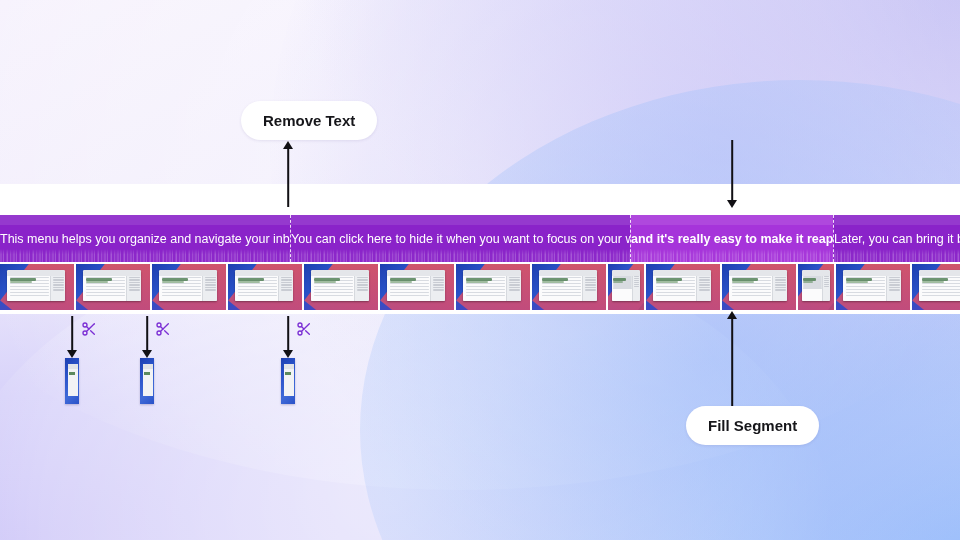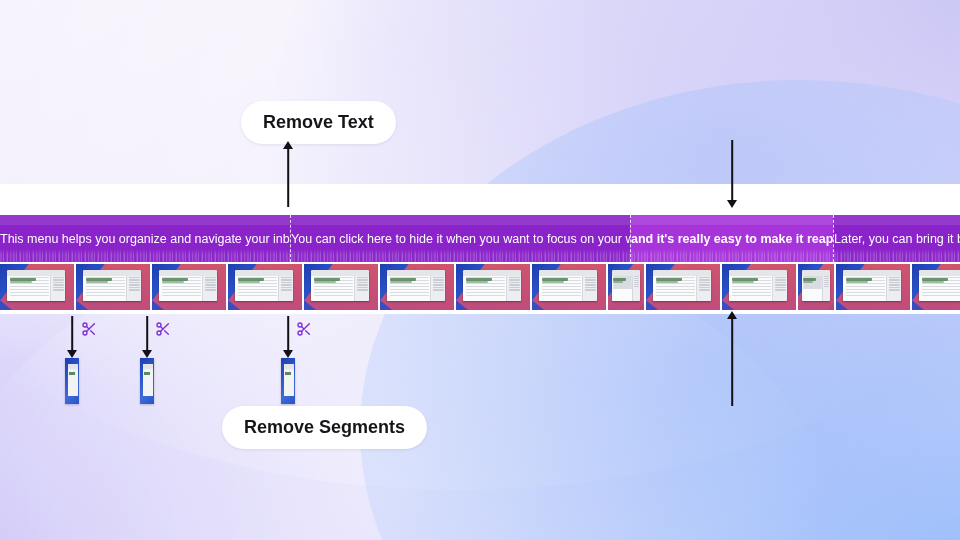--- a/index.html
+++ b/index.html
@@ -131,21 +131,21 @@
   .thumb .win-hl2{
     position:absolute;left:4%;top:36%;width:38%;height:6%;
     background:#6f9a6f;opacity:.65;border-radius:1px;z-index:4;
   }
 
   
   .pill{
     position:absolute;
     background:#ffffff;border-radius:22px;
     padding:11px 22px;
-    font-size:18px;font-weight:bold;color:#16161a;
+    font-size:15px;font-weight:bold;color:#16161a;
     white-space:nowrap;
     box-shadow:0 1px 3px rgba(60,40,120,.10);
   }
 
   
   .arrow{position:absolute;}
   .arrow .shaft{
     position:absolute;left:50%;transform:translateX(-50%);
     width:1.6px;background:#111014;
   }
@@ -599,20 +599,20 @@
         <div class="head"></div>
       </div>
       <div class="chip" style="left: 281px; top: 358px;">
         <div class="cwin">
           <div class="b"></div>
           <div class="g"></div>
         </div>
       </div>
     </div>
 
-  <div class="pill" style="left:222px;top:406px;">Remove Segments</div>
-
+
+  <div class="pill" style="left:686px;top:406px;">Fill Segment</div>
   <div class="arrow up" style="left:726px;top:311px;width:12px;height:95px;">
     <div class="head"></div>
       <div class="shaft"></div>
   </div>
 
 </div>
 
 </body></html>

